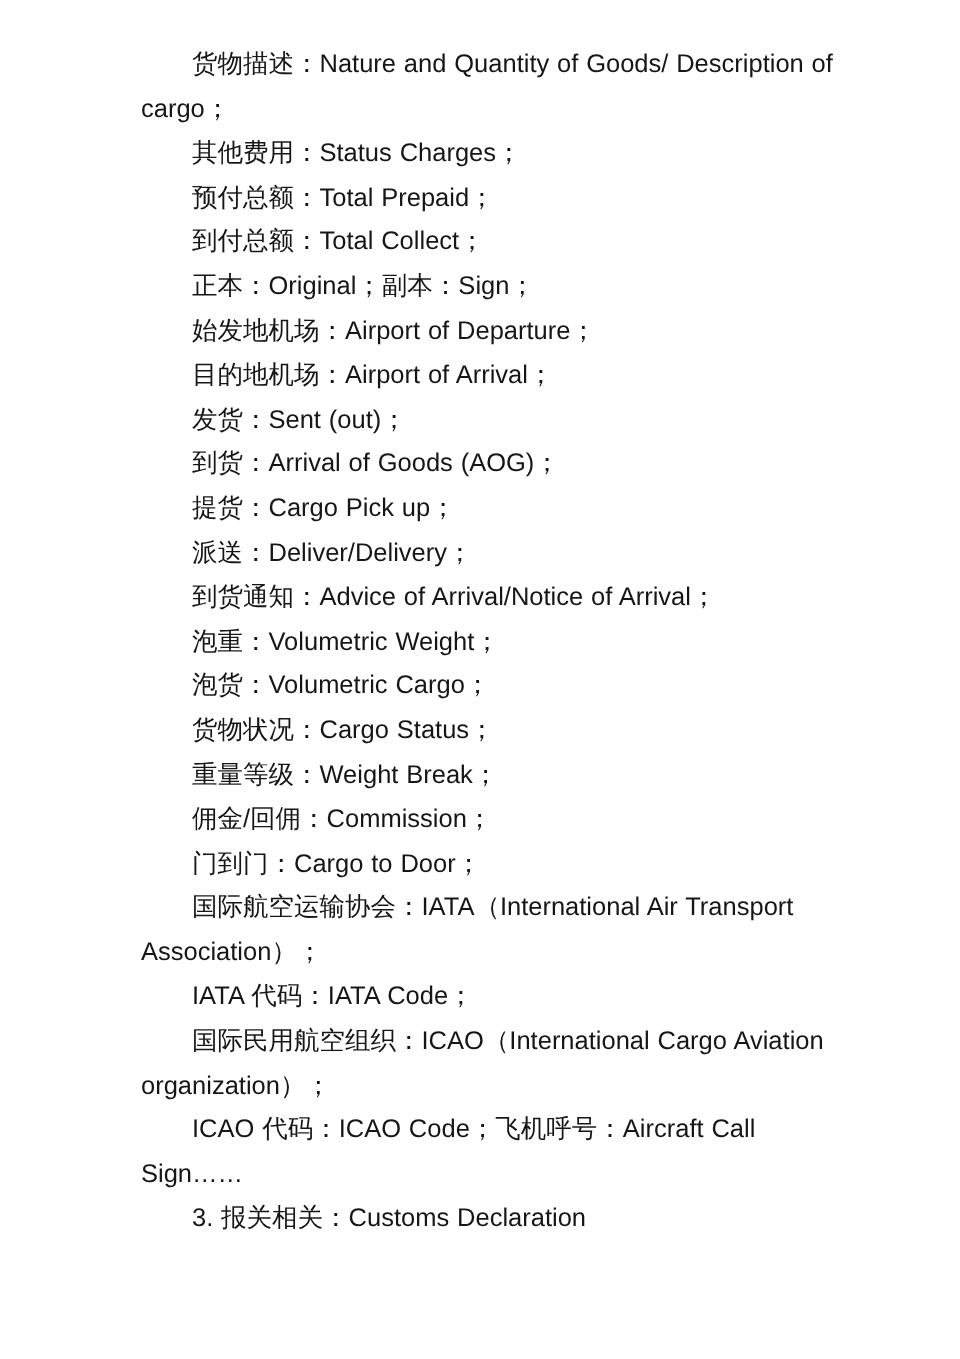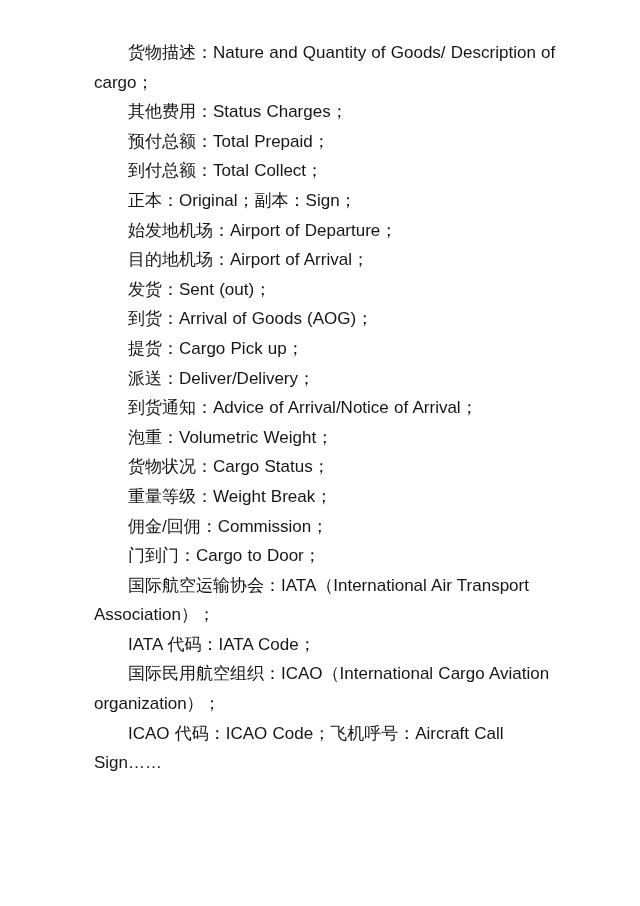--- a/index.html
+++ b/index.html
@@ -9,21 +9,21 @@
   body {
     width: 640px;
     height: 906px;
     background: #ffffff;
     overflow: hidden;
   }
   .page {
     box-sizing: border-box;
     width: 640px;
     height: 906px;
-    padding: 38px 80px 0 94px;
+    padding: 28px 80px 0 94px;
     font-family: "Liberation Sans", "DejaVu Sans", sans-serif;
     font-size: 17px;
     line-height: 29.6px;
     color: #161616;
     -webkit-font-smoothing: antialiased;
   }
   .entry {
     margin: 0;
     text-indent: 34px;
     word-spacing: 0.5px;
@@ -41,22 +41,24 @@
       <p class="entry">到付总额：Total Collect；</p>
       <p class="entry">正本：Original；副本：Sign；</p>
       <p class="entry">始发地机场：Airport of Departure；</p>
       <p class="entry">目的地机场：Airport of Arrival；</p>
       <p class="entry">发货：Sent (out)；</p>
       <p class="entry">到货：Arrival of Goods (AOG)；</p>
       <p class="entry">提货：Cargo Pick up；</p>
       <p class="entry">派送：Deliver/Delivery；</p>
       <p class="entry">到货通知：Advice of Arrival/Notice of Arrival；</p>
       <p class="entry">泡重：Volumetric Weight；</p>
+      <p class="entry">泡货：Volumetric Cargo；</p>
       <p class="entry">货物状况：Cargo Status；</p>
       <p class="entry">重量等级：Weight Break；</p>
       <p class="entry">佣金/回佣：Commission；</p>
       <p class="entry">门到门：Cargo to Door；</p>
       <p class="entry">国际航空运输协会：IATA（International Air Transport Association）；</p>
       <p class="entry">IATA 代码：IATA Code；</p>
       <p class="entry">国际民用航空组织：ICAO（International Cargo Aviation organization）；</p>
       <p class="entry">ICAO 代码：ICAO Code；飞机呼号：Aircraft Call Sign……</p>
+      <p class="entry">3. 报关相关：Customs Declaration</p>
     </section>
 </main>
 
 </body></html>

